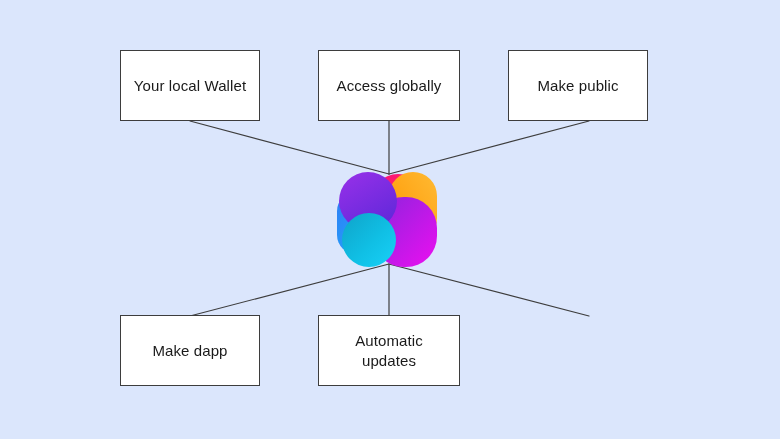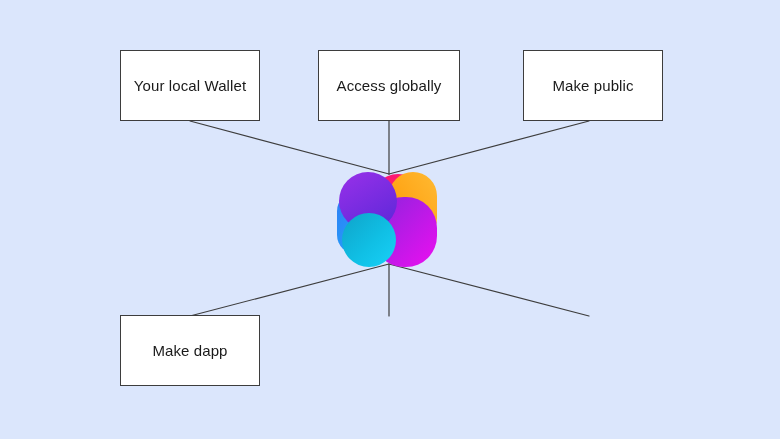--- a/index.html
+++ b/index.html
@@ -69,26 +69,30 @@
       <line x1="389" y1="264" x2="589" y2="316"></line>
     </g>
   </svg>
 
   <div class="node row-top" style="left:120px">
     <span class="node-label">Your local Wallet</span>
   </div>
   <div class="node wide row-top" style="left:318px">
     <span class="node-label">Access globally</span>
   </div>
-  <div class="node row-top" style="left:523px">
+  <div class="node row-top" style="left:508px">
     <span class="node-label">Make public</span>
   </div>
 
   <div class="node row-bottom" style="left:120px">
     <span class="node-label">Make dapp</span>
+  </div>
+  <div class="node wide row-bottom" style="left:318px">
+    <span class="node-label">Automatic
+updates</span>
   </div>
 
   <div class="logo-wrap">
     <svg width="100" height="95" viewBox="0 0 100 95" xmlns="http://www.w3.org/2000/svg">
       <defs>
         <linearGradient id="gBlue" x1="0" y1="0" x2="1" y2="1">
           <stop offset="0" stop-color="#2E7CF6"></stop>
           <stop offset="1" stop-color="#1FB1F9"></stop>
         </linearGradient>
         <linearGradient id="gPink" x1="0" y1="0" x2="1" y2="1">

